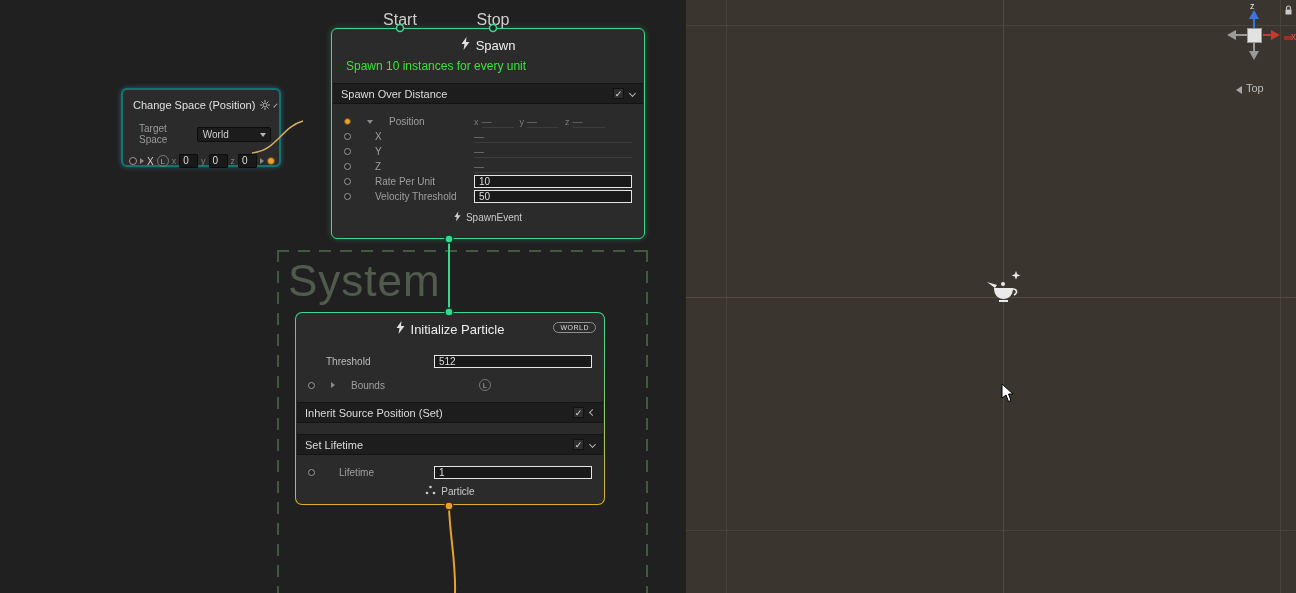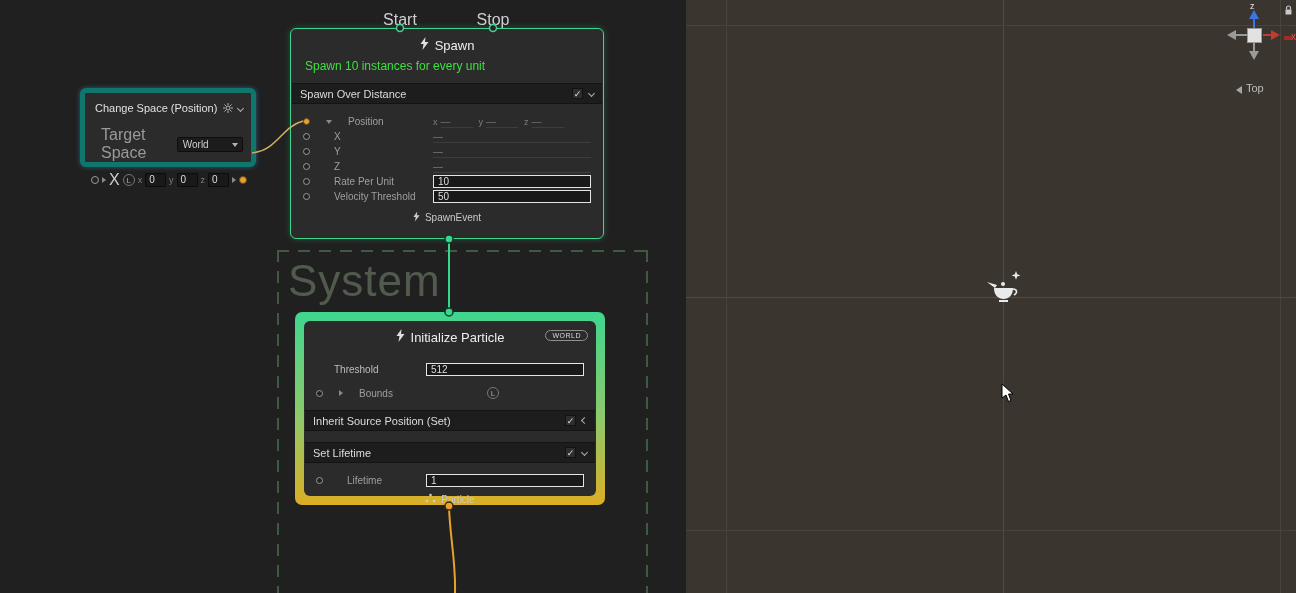--- a/index.html
+++ b/index.html
@@ -4,29 +4,29 @@
 <style>
   * { margin:0; padding:0; box-sizing:border-box; }
   body { background:#111; }
   .app { position:relative; width:1296px; height:593px; overflow:hidden;
          background:#202020; font-family:"Liberation Sans", sans-serif; }
 
   
   .pane-graph { position:absolute; left:0; top:0; width:686px; height:593px;
                 background:#202020; overflow:hidden; }
 
-  .node { position:absolute; background:#2b2b2b; border-radius:6px; color:#ccc; z-index:5; }
-
-  
-  .cs-node { left:80px; top:88px; width:176px; height:79px;
-             border:5px solid #0f766e; box-shadow:0 0 5px rgba(68,163,232,.45); }
+  .node { position:absolute; background:#2b2b2b; border-radius:6px; color:#ccc; z-index:5;margin-left:41px; }
+
+  
+  .cs-node { left:80px; top:88px; width:160px; height:79px;
+             border:2px solid #0f766e; box-shadow:0 0 5px rgba(68,163,232,.45); }
   .cs-header { display:flex; align-items:center; gap:5px; padding:6px 8px 2px 10px; }
   .cs-title { flex:1; font-size:11px; color:#e0e0e0; white-space:nowrap; }
   .cs-row2 { display:flex; align-items:center; margin:7px 8px 0 16px; }
-  .lbl { font-size:16px; color:#9a9a9a; }
+  .lbl { font-size:10px; color:#9a9a9a; }
   .dropdown { position:relative; margin-left:8px; width:84px; height:15px;
               background:#1c1c1c; border:1px solid #0d0d0d; border-radius:2px;
               font-size:10px; color:#cfcfcf; line-height:13px; padding:0 14px 0 5px; }
   .dropdown .tri-d { position:absolute; right:4px; top:5px; }
   .cs-row3 { display:flex; align-items:center; margin:9px 4px 0 6px; gap:3px; }
   .num-field { width:22px; height:14px; background:#191919; border:1px solid #0c0c0c;
                border-radius:1px; font-size:10px; color:#dedede; line-height:12px; padding:0 3px; }
   .tiny-lbl { font-size:9px; color:#7c7c7c; }
 
   
@@ -74,21 +74,21 @@
 
   
   .sys-dash { position:absolute; z-index:1; }
   .dash-h { height:2px; background:repeating-linear-gradient(90deg,#3f5a3f 0 12px, transparent 12px 21px); }
   .dash-v { width:2px; background:repeating-linear-gradient(180deg,#3f5a3f 0 12px, transparent 12px 21px); }
   .sys-label { position:absolute; left:288px; top:256px; font-size:44px; font-weight:300;
                color:rgba(140,165,135,.45); z-index:1; letter-spacing:1px; }
 
   
   .init-wrap { position:absolute; left:295px; top:312px; width:310px; height:193px;
-               padding:9px; border-radius:7px; z-index:5;
+               padding:1px; border-radius:7px; z-index:5;
                background:linear-gradient(180deg,#3fd68f 0%, #8fc96a 55%, #dcae24 100%); }
   .init-node { position:relative; width:100%; height:100%; background:#2b2b2b; border-radius:6px; }
   .badge { position:absolute; right:8px; top:9px; border:1px solid #8f8f8f; border-radius:8px;
            font-size:7px; letter-spacing:.5px; color:#d8d8d8; padding:1px 6px; }
 
   
   .edges { position:absolute; left:0; top:0; z-index:20; pointer-events:none; }
   .flow-label { position:absolute; width:44px; text-align:center; font-size:16px; color:#cfcfcf; z-index:6; }
 
   

